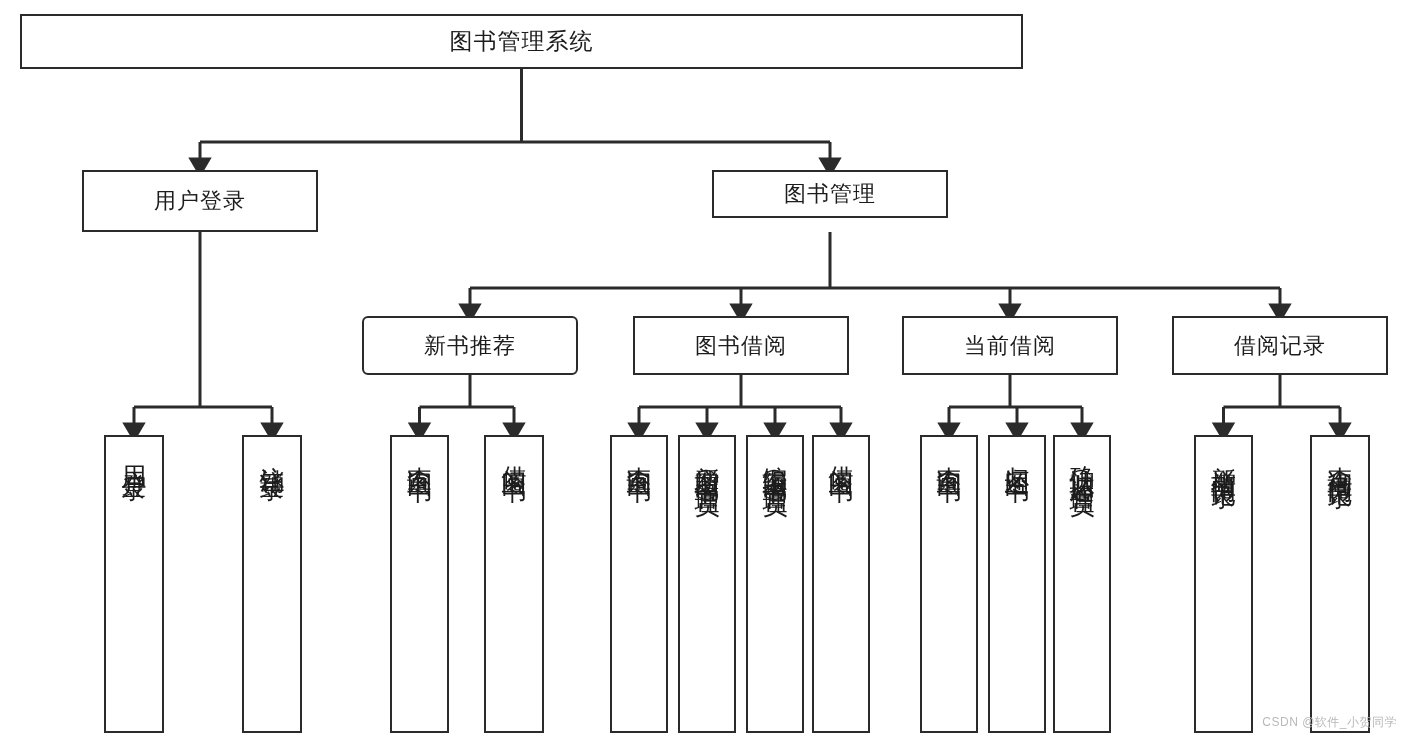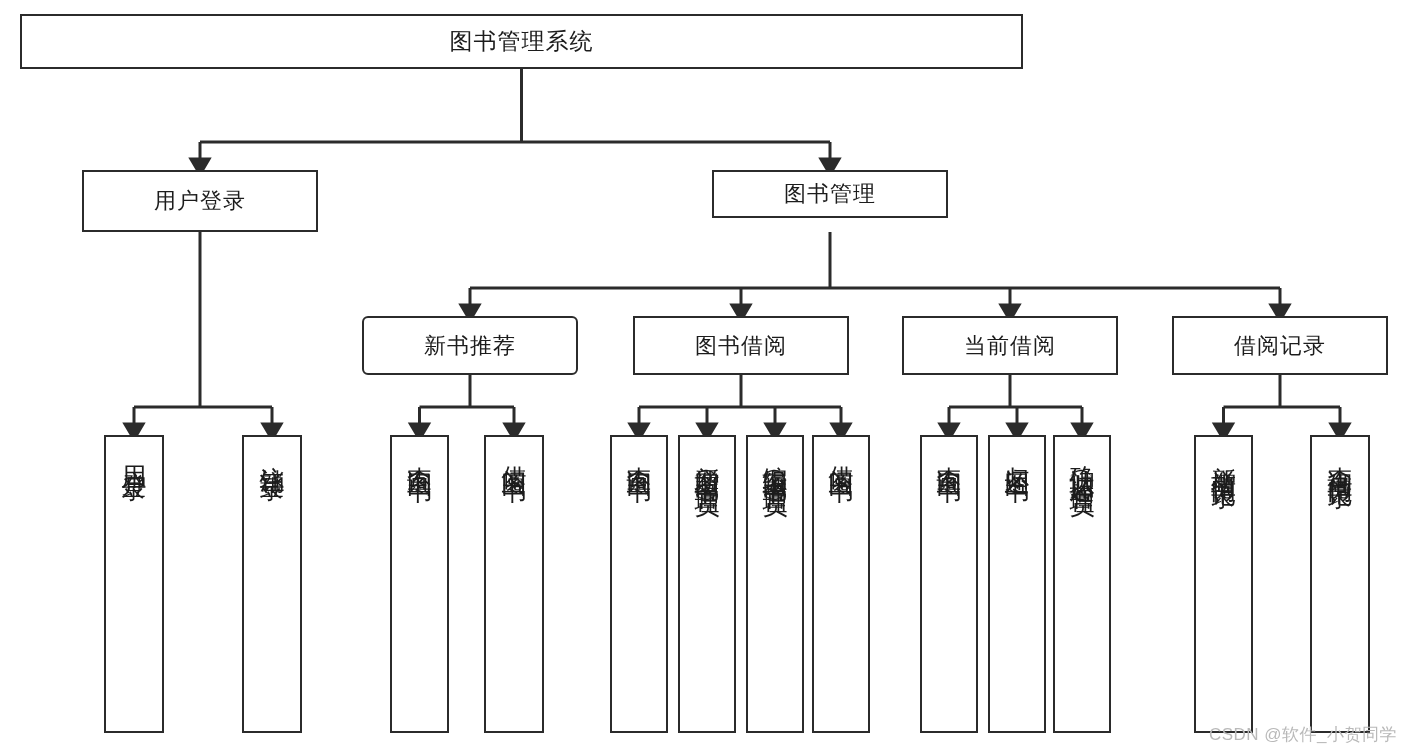--- a/index.html
+++ b/index.html
@@ -54,22 +54,22 @@
   .node-box.vertical .node-label {
     writing-mode: vertical-rl;
     text-orientation: upright;
     font-size: 25px;
     letter-spacing: 4px;
     line-height: 1;
   }
   #watermark {
     position: absolute;
     right: 8px;
-    bottom: 1px;
-    font-size: 17px;
+    bottom: 16px;
+    font-size: 12px;
     color: #b9b9b9;
     letter-spacing: 0.5px;
     white-space: nowrap;
     pointer-events: none;
   }
 </style>
 </head>
 <body>
 
 <div id="diagram-root">

